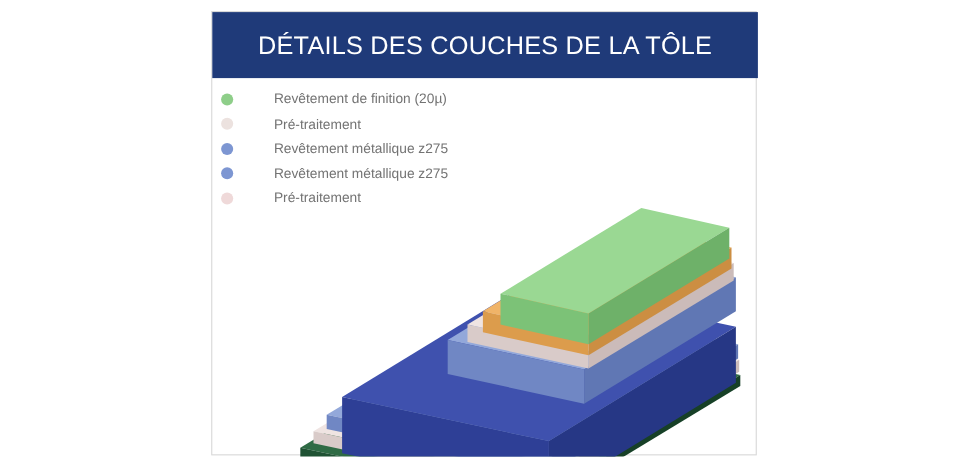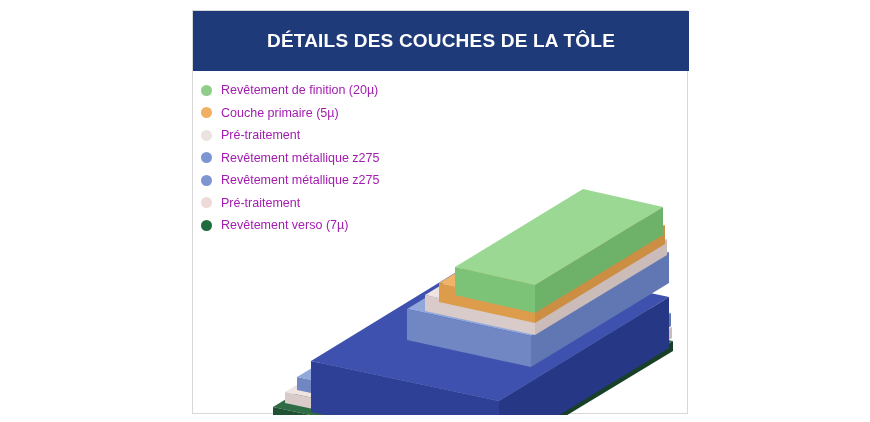--- a/index.html
+++ b/index.html
@@ -41,22 +41,22 @@
     width: 496px;
     height: 60px;
     background: #1f3a79;
     display: flex;
     align-items: center;
     justify-content: center;
     box-sizing: border-box;
   }
   .title-text {
     color: #ffffff;
-    font-size: 19px;
-    font-weight: bold;
+    font-size: 23px;
+    font-weight: normal;
     letter-spacing: 0.2px;
     text-align: center;
     white-space: nowrap;
   }
 
   
   .legend {
     position: absolute;
     left: 8px;
     top: 68px;
@@ -69,23 +69,24 @@
   }
   .legend-dot {
     width: 11px;
     height: 11px;
     border-radius: 50%;
     margin-right: 9px;
     flex: 0 0 auto;
   }
   .legend-label {
     font-size: 12.5px;
-    color: #a21caf;
+    color: #737373;
     white-space: nowrap;
     line-height: 1;
+    margin-left: 28px;
   }
 
   
   .stack {
     position: absolute;
     left: 0;
     top: 60px;
     width: 496px;
     height: 344px;
   }
@@ -103,42 +104,34 @@
     <div class="title-bar">
       <div class="title-text">DÉTAILS DES COUCHES DE LA TÔLE</div>
     </div>
 
     <div class="legend">
       <div class="legend-item">
         <span class="legend-dot" style="background:#8ece89"></span>
         <span class="legend-label">Revêtement de finition (20µ)</span>
       </div>
       <div class="legend-item">
-        <span class="legend-dot" style="background:#efb063"></span>
-        <span class="legend-label">Couche primaire (5µ)</span>
-      </div>
-      <div class="legend-item">
         <span class="legend-dot" style="background:#ece2df"></span>
         <span class="legend-label">Pré-traitement</span>
       </div>
       <div class="legend-item">
         <span class="legend-dot" style="background:#7d96d2"></span>
         <span class="legend-label">Revêtement métallique z275</span>
       </div>
       <div class="legend-item">
         <span class="legend-dot" style="background:#7d96d2"></span>
         <span class="legend-label">Revêtement métallique z275</span>
       </div>
       <div class="legend-item">
         <span class="legend-dot" style="background:#efd9d9"></span>
         <span class="legend-label">Pré-traitement</span>
-      </div>
-      <div class="legend-item">
-        <span class="legend-dot" style="background:#1e6b3e"></span>
-        <span class="legend-label">Revêtement verso (7µ)</span>
       </div>
     </div>
 
     <div class="stack">
       <svg width="496" height="344" viewBox="0 0 496 344">
 
         <g>
           <polygon points="80,336 265,224 480,270 295,382" fill="#2f6b45"></polygon>
           <polygon points="80,336 295,382 295,392 80,346" fill="#1f5233"></polygon>
           <polygon points="295,382 480,270 480,280 295,392" fill="#174027"></polygon>

